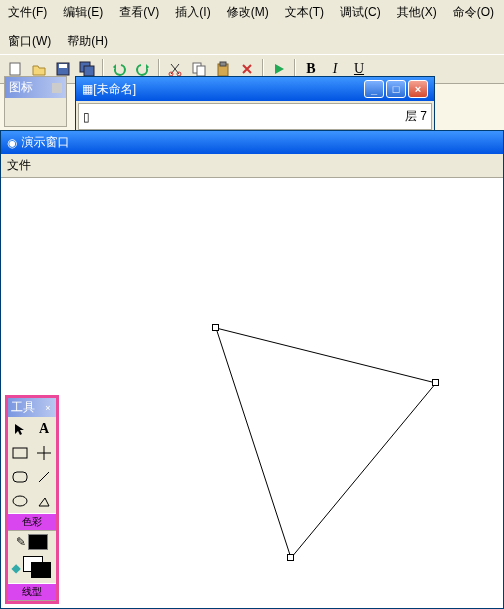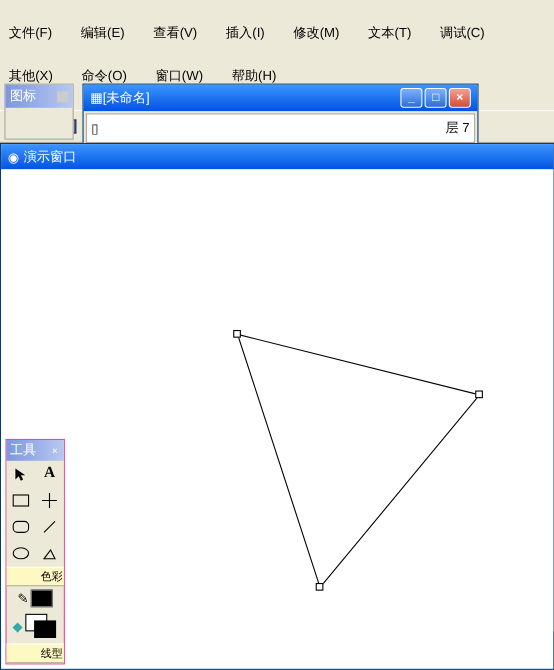--- a/index.html
+++ b/index.html
@@ -1,17 +1,17 @@
 <!DOCTYPE html>
 <html><head>
 <meta charset="utf-8">
 <style>
 *{box-sizing:border-box;margin:0;padding:0;font-family:"Microsoft YaHei","SimSun",Arial,sans-serif;font-size:12px}
 body{background:#faf6e7;width:504px;height:609px;overflow:hidden}
-.menubar{background:#ece9d8;padding:20px 4px;display:flex;flex-wrap:wrap;gap:18px}
+.menubar{background:#ece9d8;padding:2px 4px;display:flex;flex-wrap:wrap;gap:8px}
 .menubar .item{padding:2px 4px;cursor:default}
 .toolbar{background:#ece9d8;padding:3px 4px;display:flex;align-items:center;gap:2px;border-top:1px solid #fff;border-bottom:1px solid #aca899}
 .tbtn{width:22px;height:22px;display:flex;align-items:center;justify-content:center;border:1px solid transparent}
 .sep{width:2px;height:20px;border-left:1px solid #aca899;border-right:1px solid #fff;margin:0 2px}
 .combo{height:20px;border:1px solid #7f9db9;background:#fff;padding:1px 18px 1px 4px;position:relative;min-width:90px}
 .combo::after{content:"";position:absolute;right:2px;top:2px;width:14px;height:14px;background:#c8d5ef;border:1px solid #7f9db9}
 .combo .arrow{position:absolute;right:5px;top:6px;width:0;height:0;border-left:4px solid transparent;border-right:4px solid transparent;border-top:4px solid #000}
 .bold{font-weight:bold;font-family:Times,serif;font-size:14px}
 .italic{font-style:italic;font-family:Times,serif;font-size:14px}
 .under{text-decoration:underline;font-family:Times,serif;font-size:14px}
@@ -24,26 +24,26 @@
 .winbtn{width:20px;height:18px;border:1px solid #fff;border-radius:3px;display:flex;align-items:center;justify-content:center;font-size:11px;font-weight:bold;color:#fff}
 .winbtn.min,.winbtn.max{background:linear-gradient(to bottom,#7eb1ff,#2b6fd8)}
 .winbtn.close{background:linear-gradient(to bottom,#f5a192,#d64b2f)}
 .doc-body{background:#fff;padding:4px;display:flex;align-items:center;gap:6px;border:1px solid #aca899;margin:2px}
 .demo-window{position:absolute;left:0;top:130px;width:504px;height:479px;background:#fff;border:1px solid #003c74}
 .demo-title{background:linear-gradient(to bottom,#3d95ff,#0053e1);color:#fff;padding:3px 6px;font-size:12px;display:flex;align-items:center;gap:4px}
 .demo-menu{background:#ece9d8;padding:3px 6px;border-bottom:1px solid #aca899}
 .canvas{position:relative;width:100%;height:420px;background:#fff}
 .triangle-svg{position:absolute;left:0;top:0}
 .handle{position:absolute;width:7px;height:7px;border:1px solid #000;background:#fff}
-.tool-palette{position:absolute;left:4px;bottom:4px;width:54px;background:#ece9d8;border:1px solid #ec4899}
+.tool-palette{position:absolute;left:4px;bottom:4px;width:54px;background:#ece9d8;border:3px solid #ec4899}
 .pal-title{background:linear-gradient(to right,#7b97e0,#b8c8f0);color:#fff;padding:1px 3px;font-size:10px;display:flex;align-items:center}
 .pal-title .x{margin-left:auto;width:10px;height:10px;font-size:9px;display:flex;align-items:center;justify-content:center}
 .pal-grid{display:grid;grid-template-columns:1fr 1fr}
 .pal-cell{height:24px;display:flex;align-items:center;justify-content:center;border:1px solid #ece9d8;font-size:14px}
-.pal-sec{font-size:10px;text-align:right;background:#fef9c3;border-top:1px solid #fff;border-bottom:1px solid #aca899;padding:1px}
+.pal-sec{font-size:10px;text-align:center;background:#d946ef;border-top:1px solid #fff;border-bottom:1px solid #aca899;padding:1px}
 .swatch{width:20px;height:16px;background:#000;border:1px solid #808080}
 .color-row{display:flex;align-items:center;justify-content:center;gap:2px;padding:3px}
 .overlap{position:relative;width:30px;height:24px}
 .overlap .b1{position:absolute;left:0;top:0;width:20px;height:16px;background:#fff;border:1px solid #000}
 .overlap .b2{position:absolute;left:8px;top:6px;width:20px;height:16px;background:#000}
 svg{display:block}
 </style>
 </head>
 <body>
 
@@ -157,20 +157,23 @@
     <span style="flex:1"></span>
     <span>层 7</span>
   </div>
 </div>
 
 <div class="demo-window">
   <div class="demo-title">
     <span>◉</span>
     <span>演示窗口</span>
   </div>
+  <div class="demo-menu">
+    <span>文件</span>
+  </div>
   <div class="canvas">
     <svg class="triangle-svg" width="504" height="420">
       <polygon fill="none" stroke="#000" stroke-width="1" points="215,150 435,205 290,380"></polygon>
     </svg>
     <div id="handles">
         <div class="handle" style="left: 211px; top: 146px;"></div>
         <div class="handle" style="left: 431px; top: 201px;"></div>
         <div class="handle" style="left: 286px; top: 376px;"></div>
       </div>
   </div>

